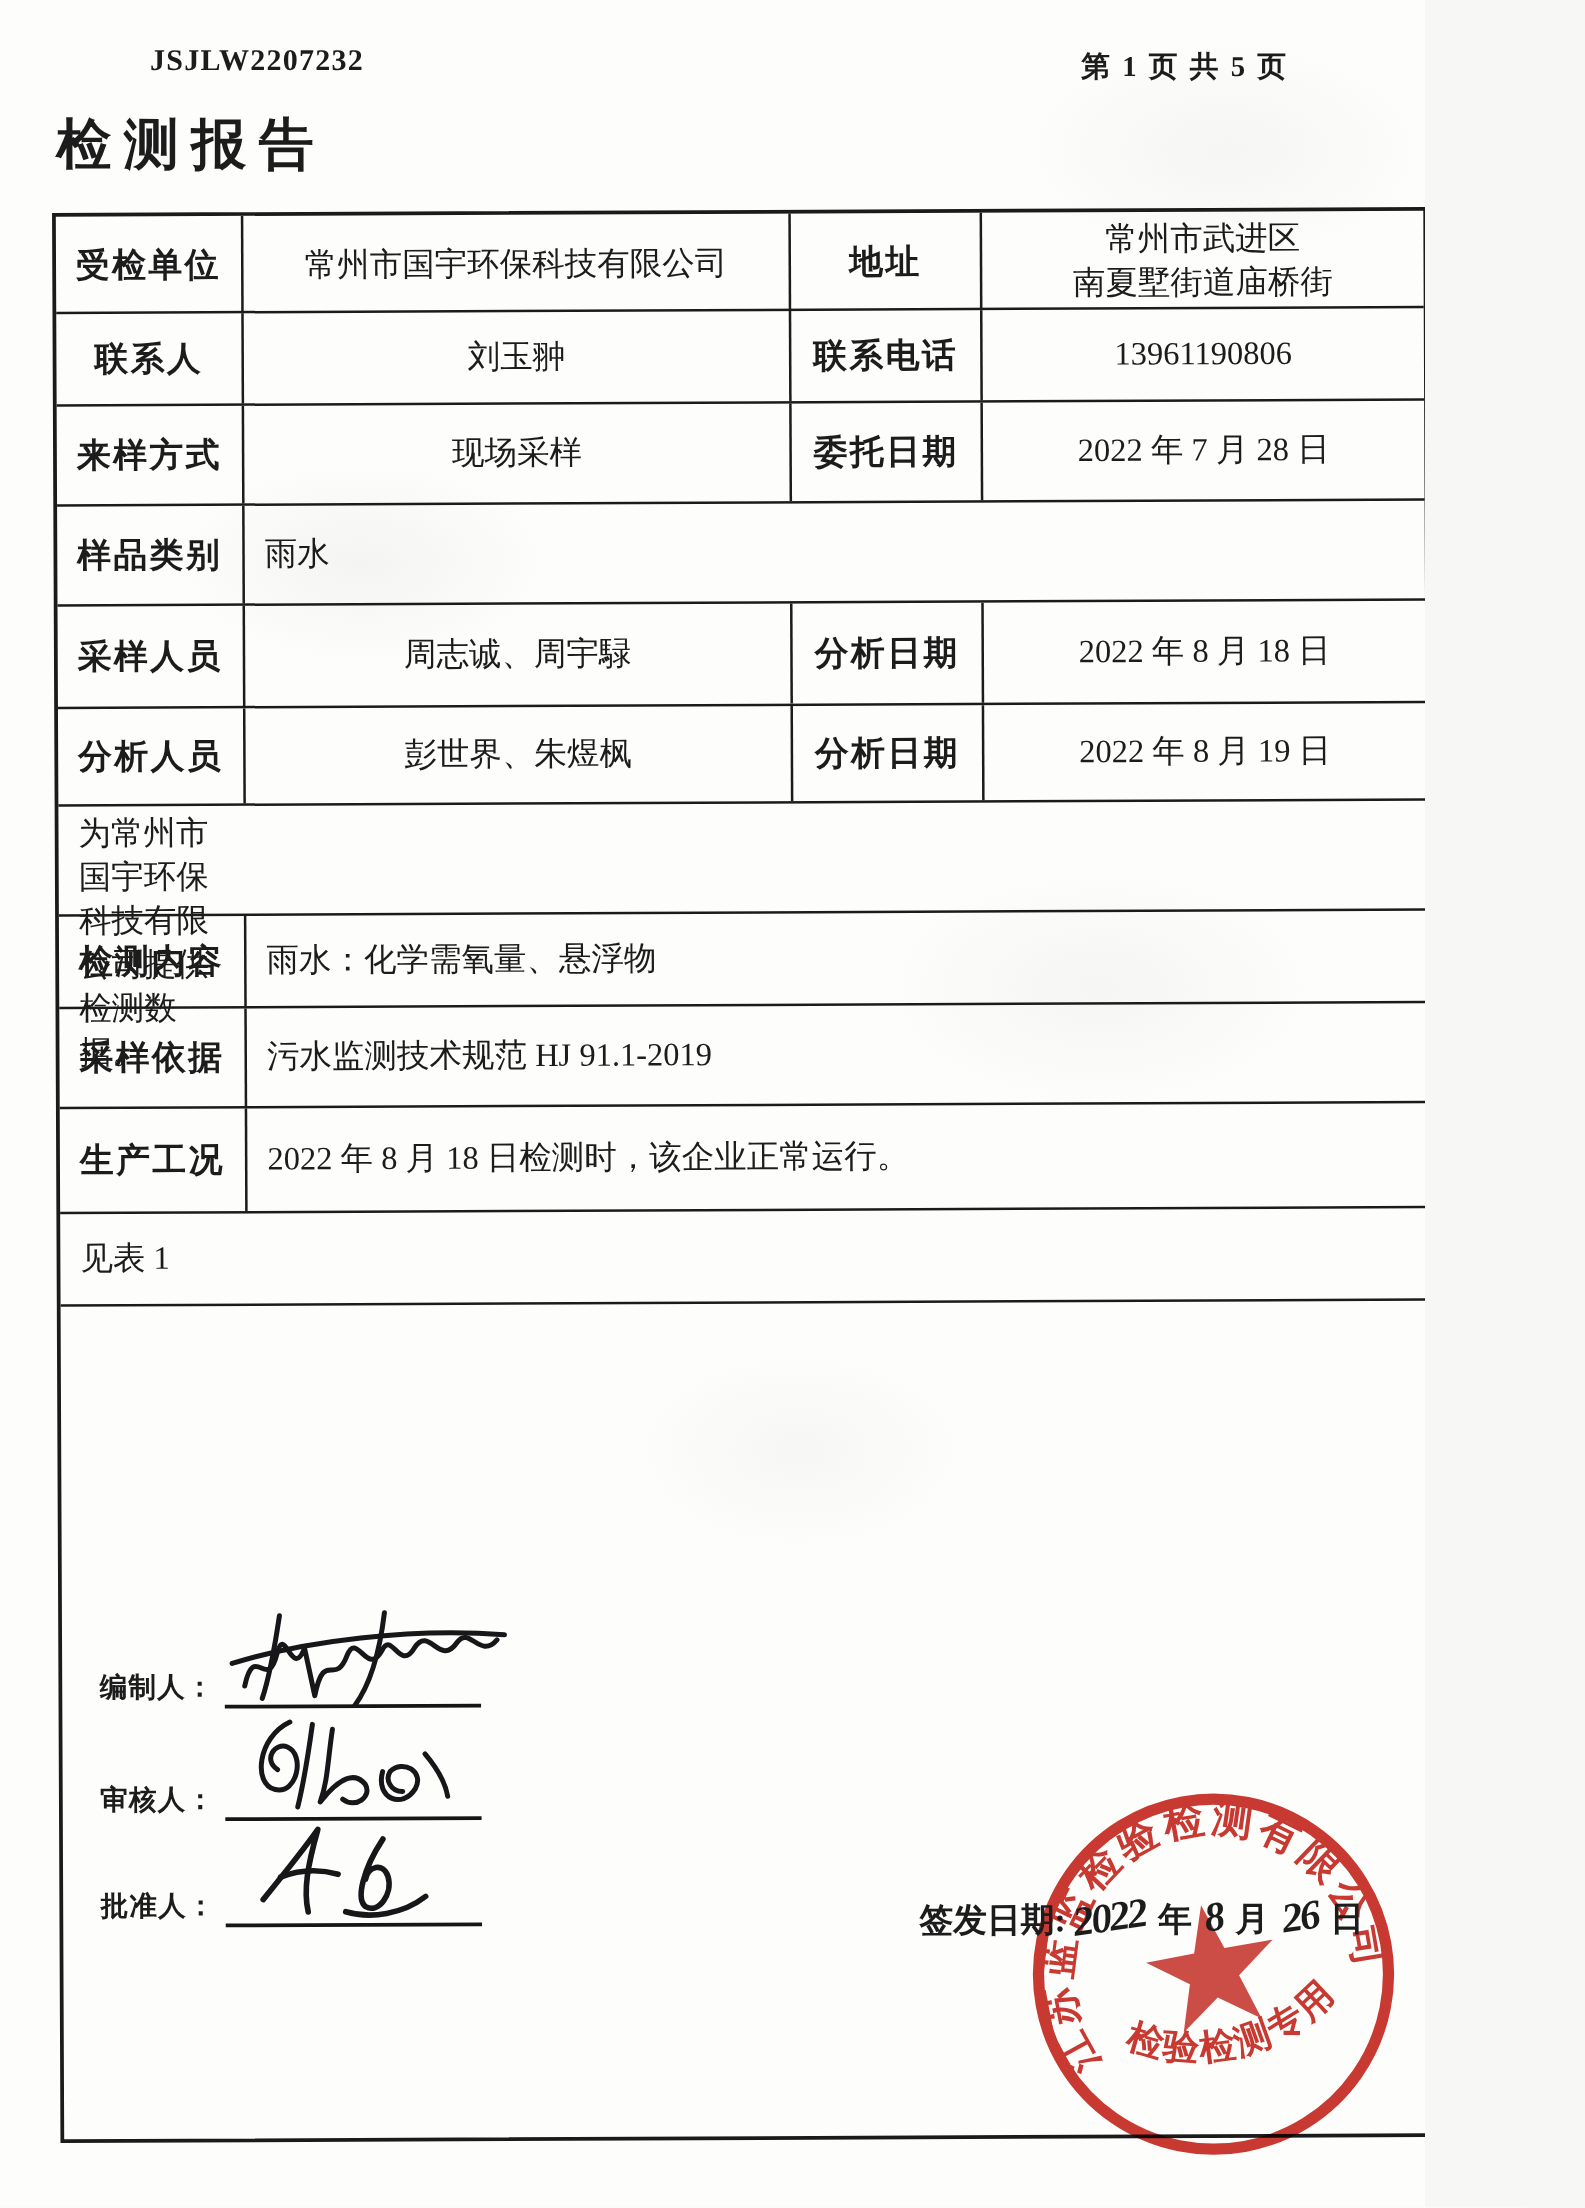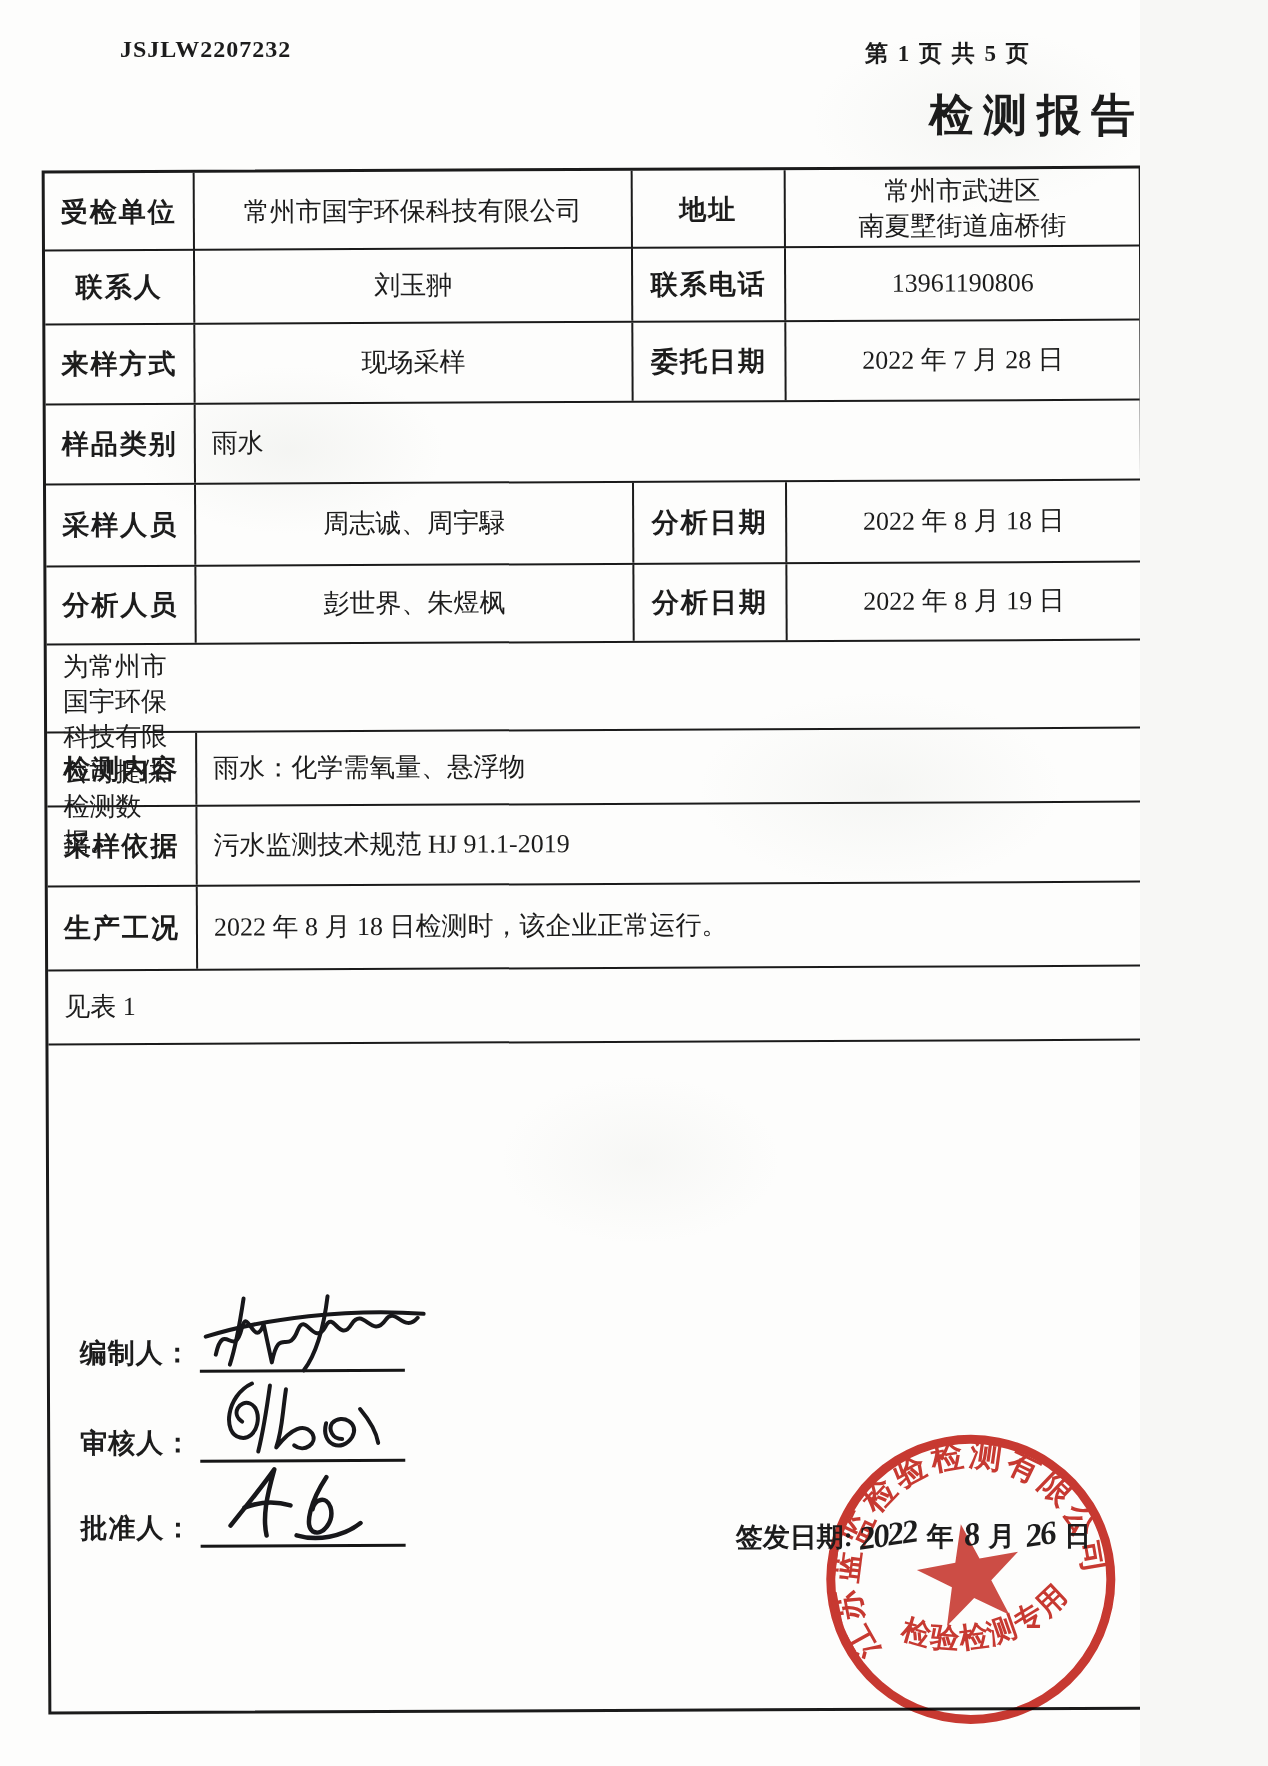--- a/index.html
+++ b/index.html
@@ -22,21 +22,21 @@
   .report-code {
     position:absolute; left:120px; top:36px;
     font-size:24px; font-weight:bold; letter-spacing:1px;
   }
   .page-info {
     position:absolute; left:850px; top:38px;
     font-size:23px; font-weight:bold; letter-spacing:2px;margin-left:15px;
   }
   .doc-title {
     position:absolute; left:45px; top:86px; width:1100px;
-    text-align:right; font-size:44px; font-weight:bold; letter-spacing:10px;
+    text-align:left; font-size:44px; font-weight:bold; letter-spacing:10px;
   }
   
   .rtable {
     position:absolute; left:45px; top:168px; width:1100px;
     border:3px solid #1b1b1b;
     transform:rotate(-0.25deg);
     background:transparent;
   }
   .trow { display:grid; border-bottom:2px solid #1b1b1b; }
   .cols4 { grid-template-columns:150px 438px 153px 1fr; }
@@ -48,21 +48,21 @@
   }
   .cell:last-child { border-right:none; }
   .lbl { font-weight:bold; letter-spacing:2px; font-size:27px; }
   .left { justify-content:flex-start; text-align:left; padding-left:16px; }
   .pre { white-space:pre-line; }
   .h78{height:78px}.h74{height:74px}.h80{height:80px}.h82{height:82px}
   .h88{height:88px}.h84{height:84px}
   .bigcell { position:relative; height:666px; border-bottom:none; }
   
   .sig-row { position:absolute; display:flex; align-items:flex-end; }
-  .sig-label { font-size:27px; font-weight:bold; letter-spacing:1px; padding-bottom:2px; }
+  .sig-label { font-size:22px; font-weight:bold; letter-spacing:1px; padding-bottom:2px; }
   .sig-line {
     position:relative; display:inline-block; width:205px; height:6px;
     border-bottom:3px solid #161616; margin-left:8px;
   }
   .sig-svg { position:absolute; left:0; bottom:-10px; overflow:visible; }
   .sig1 { left:30px; top:290px; }
   .sig2 { left:30px; top:380px; }
   .sig3 { left:30px; top:465px; }
   
   .issue-line {

